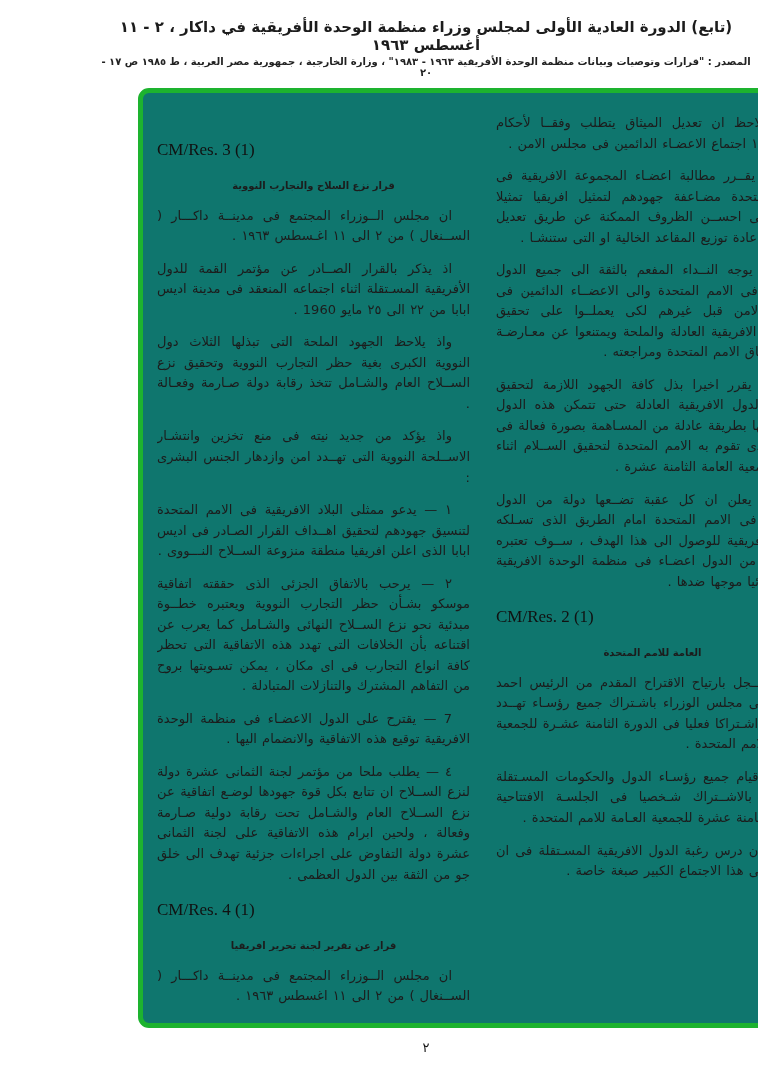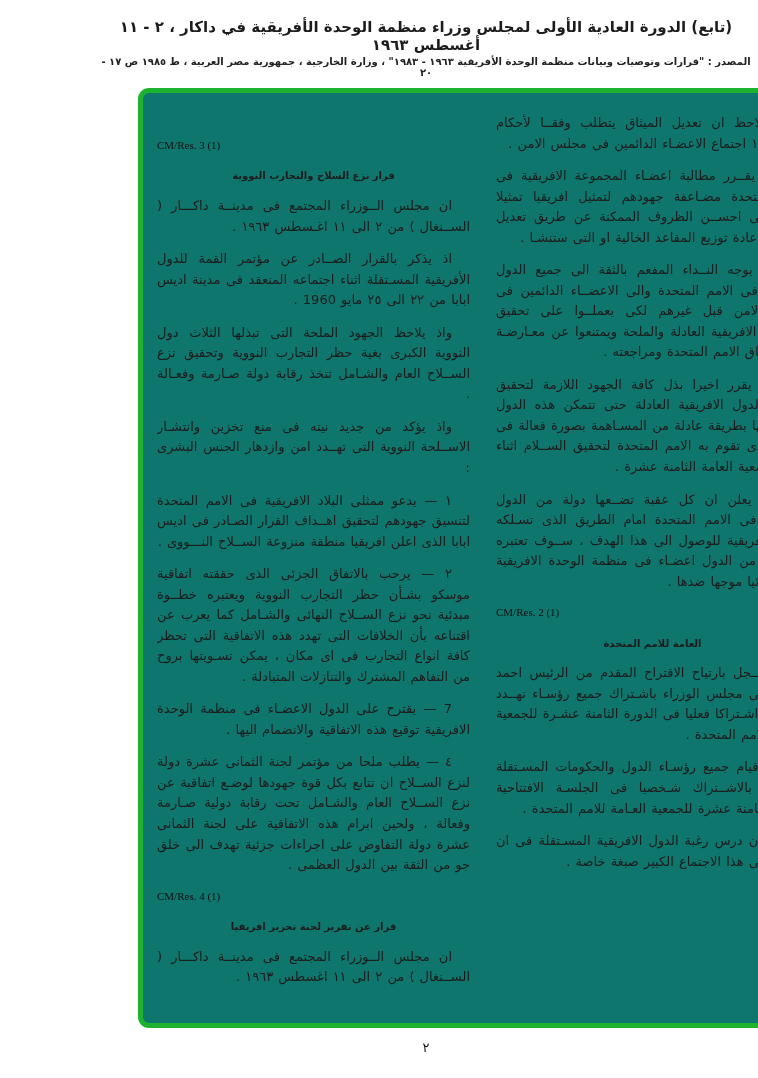--- a/index.html
+++ b/index.html
@@ -72,21 +72,21 @@
   .col-left  { padding-top: 24px; }
   .para {
     margin: 0 0 12px 0;
     text-indent: 18px;
     word-spacing: 1px;
   }
   .res-code {
     direction: ltr;
     text-align: left;
     font-family: "Liberation Serif", "DejaVu Serif", serif;
-    font-size: 11px;
+    font-size: 17px;
     margin: 6px 0 14px 0;
     color: #111;
   }
   .res-title {
     text-align: center;
     font-weight: bold;
     font-size: 10px;
     margin: 2px 0 12px 0;
   }
   .res-title.tight { margin-bottom: 4px; }

